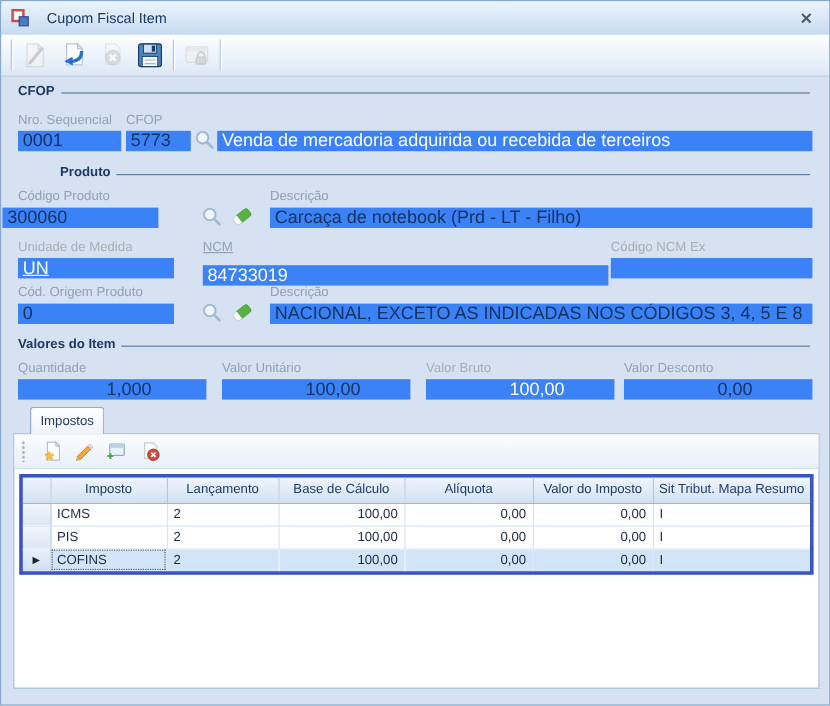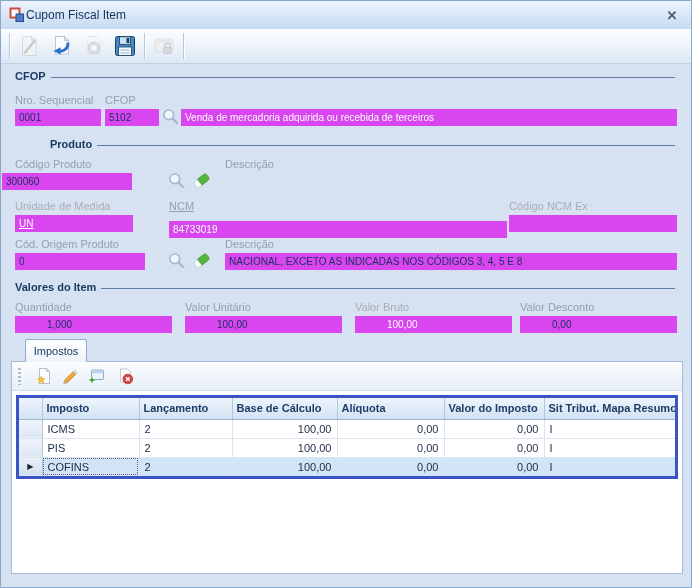--- a/index.html
+++ b/index.html
@@ -3,44 +3,44 @@
 <meta charset="utf-8">
 <style>
   * { margin:0; padding:0; box-sizing:border-box; }
   html,body { width:692px; height:588px; font-family:"Liberation Sans", sans-serif; background:#fff; }
   .window { position:absolute; left:0; top:0; width:692px; height:588px;
             border:1px solid #89a8cb; background:#d6e2f1; overflow:hidden; }
 
   
   .titlebar { position:absolute; left:0; top:0; width:100%; height:28px;
               background:linear-gradient(#ecf4fd,#c6daf0); display:flex; align-items:center;
-              padding:0 10px 0 8px; gap:1px; }
+              padding:0 10px 0 8px; gap:14px; }
   .titlebar .title { font-size:12px; color:#173763; }
   .close-btn { margin-left:auto; color:#4d5a68; font-weight:bold; font-size:13px;
                width:18px; text-align:center; cursor:default; }
 
   
   .toolbar { position:absolute; left:0; top:28px; width:100%; height:35px;
              background:linear-gradient(#fdfeff,#dde8f5); border-bottom:1px solid #c2d3e7;
              display:flex; align-items:center; padding-left:5px; }
   .tbtn { width:32px; height:30px; display:flex; align-items:center; justify-content:center; }
   .tbtn.disabled { filter:grayscale(100%); opacity:.62; }
   .vsep { width:1px; height:26px; background:#b6c8dc; box-shadow:1px 0 0 #fbfdfe; margin:0 3px; }
 
   
   .ghdr { position:absolute; left:14px; right:16px; display:flex; align-items:center; gap:5px; }
   .gtitle { font-size:11px; font-weight:bold; color:#1b3a63; white-space:nowrap; }
   .gline { flex:1; height:1px; background:#5d7da5; margin-top:2px; }
 
   .lbl { position:absolute; font-size:11px; color:#8fa1b6; white-space:nowrap; }
   .lbl.dis { color:#a8adb4; }
-  .fld { position:absolute; height:17px; background:#d946ef; font-size:10px; line-height:17px;
+  .fld { position:absolute; height:17px; background:#3b82f6; font-size:15px; line-height:17px;
          padding:0 4px; color:#14315f; white-space:nowrap; overflow:hidden; }
   .fld.ro { color:#fdfdfd; }
-  .fld.num { text-align:left;padding-left:32px; }
+  .fld.num { text-align:center;padding-left:32px; }
   .icn { position:absolute; }
 
   
   .tab { position:absolute; left:24px; top:338px; width:62px; height:23px; z-index:2;
          background:linear-gradient(#ffffff,#eef3fa); border:1px solid #93aecd; border-bottom:none;
          border-radius:3px 3px 0 0; font-size:11px; color:#1b3a63;
          display:flex; align-items:center; justify-content:center; }
   .tabpage { position:absolute; left:10px; top:360px; width:672px; height:213px;
              background:#fff; border:1px solid #a2bbd8; }
 
@@ -50,21 +50,21 @@
   .grip { width:6px; height:18px; margin-right:6px;
           background-image:radial-gradient(circle,#9fb0c2 1px,transparent 1.4px);
           background-size:5px 4px; }
   .sbtn { width:23px; height:23px; display:flex; align-items:center; justify-content:center; }
 
   
   .grid { position:absolute; left:4px; top:33px; width:662px; border:3px solid #3a53c5; background:#fff; }
   .grid table { border-collapse:collapse; width:100%; table-layout:fixed; font-size:11px; }
   .grid th { height:21px; background:linear-gradient(#eef5fc,#d2e1f2);
              border-right:1px solid #b3c7dd; border-bottom:1px solid #9db7d2;
-             font-weight:bold; color:#1d3c66; text-align:left; padding:0 4px;
+             font-weight:normal; color:#1d3c66; text-align:center; padding:0 4px;
              white-space:nowrap; overflow:hidden; }
   .grid th:last-child { border-right:none; }
   .grid td { height:19px; border-right:1px solid #dbe5f0; border-bottom:1px solid #dbe5f0;
              padding:0 5px; color:#1c2a44; white-space:nowrap; overflow:hidden; }
   .grid td:last-child { border-right:none; }
   .grid tr:last-child td { border-bottom:none; }
   .grid td.rowhdr { background:linear-gradient(#f0f5fb,#dce7f4); border-right:1px solid #b3c7dd;
                     text-align:center; padding:0; font-size:8px; color:#222; }
   .grid td.num { text-align:right; }
   .grid tr.selected td { background:#d2e4f8; }
@@ -143,21 +143,21 @@
     <div class="vsep"></div>
   </div>
 
   <div class="ghdr" style="top:69px;">
     <span class="gtitle">CFOP</span>
     <span class="gline"></span>
   </div>
   <span class="lbl" style="left:14px; top:93px;">Nro. Sequencial</span>
   <span class="lbl" style="left:104px; top:93px;">CFOP</span>
   <div class="fld" style="left:14px; top:108px; width:86px;">0001</div>
-  <div class="fld" style="left:104px; top:108px; width:54px;">5102</div>
+  <div class="fld" style="left:104px; top:108px; width:54px;">5773</div>
   <span class="icn" style="left:160px; top:106px;">
     <svg width="19" height="19" viewBox="0 0 19 19">
       <circle cx="7.8" cy="7.8" r="4.8" fill="#f0f6fc" stroke="#a3b9d2" stroke-width="1.7"></circle>
       <line x1="11.5" y1="11.5" x2="16" y2="16" stroke="#a3b9d2" stroke-width="2.2" stroke-linecap="round"></line>
     </svg>
   </span>
   <div class="fld ro" style="left:180px; top:108px; width:496px;">Venda de mercadoria adquirida ou recebida de terceiros</div>
 
   <div class="ghdr" style="top:137px;padding-left:35px;">
     <span class="gtitle">Produto</span>
@@ -173,25 +173,26 @@
     </svg>
   </span>
   <span class="icn" style="left:191px; top:170px;">
     <svg width="19" height="19" viewBox="0 0 19 19">
       <g transform="rotate(-38 9.5 9.5)">
         <rect x="2" y="6" width="13" height="7.5" rx="2.4" fill="#fff" stroke="#b9bfc6" stroke-width=".6"></rect>
         <path d="M7 6h7.8a2.4 2.4 0 0 1 2.4 2.4v2.7a2.4 2.4 0 0 1-2.4 2.4H7z" fill="#55b43e" stroke="#3d8f2c" stroke-width=".5"></path>
       </g>
     </svg>
   </span>
+  <div class="fld" style="left:224px; top:172px; width:452px;">Carcaça de notebook (Prd - LT - Filho)</div>
 
   <span class="lbl dis" style="left:14px; top:199px;">Unidade de Medida</span>
   <span class="lbl" style="left:168px; top:199px;text-decoration:underline;">NCM</span>
   <span class="lbl dis" style="left:508px; top:199px;">Código NCM Ex</span>
-  <div class="fld ro" style="left:14px; top:214px; width:118px;text-decoration:underline;">UN</div>
+  <div class="fld ro" style="left:14px; top:214px; width:130px;text-decoration:underline;">UN</div>
   <div class="fld ro" style="left:168px; top:220px; width:338px;">84733019</div>
   <div class="fld ro" style="left:508px; top:214px; width:168px;"></div>
 
   <span class="lbl" style="left:14px; top:237px;">Cód. Origem Produto</span>
   <span class="lbl" style="left:224px; top:237px;">Descrição</span>
   <div class="fld" style="left:14px; top:252px; width:130px;">0</div>
   <span class="icn" style="left:166px; top:250px;">
     <svg width="19" height="19" viewBox="0 0 19 19">
       <circle cx="7.8" cy="7.8" r="4.8" fill="#f0f6fc" stroke="#a3b9d2" stroke-width="1.7"></circle>
       <line x1="11.5" y1="11.5" x2="16" y2="16" stroke="#a3b9d2" stroke-width="2.2" stroke-linecap="round"></line>

